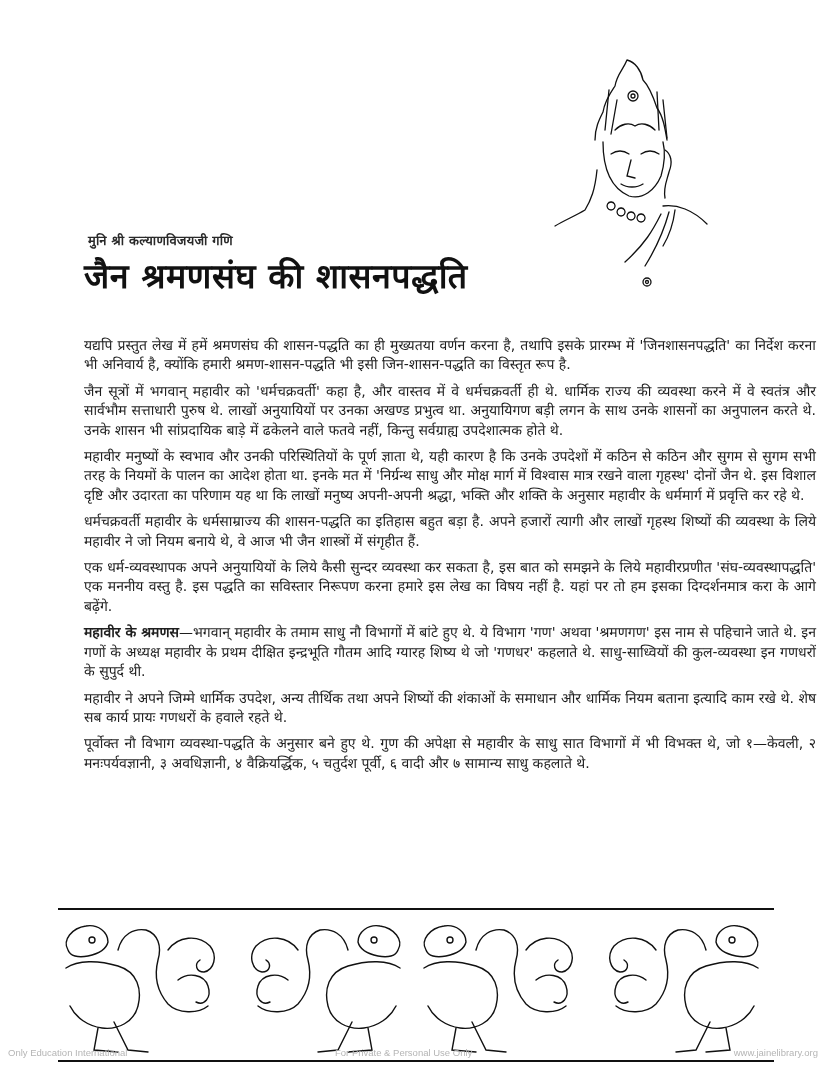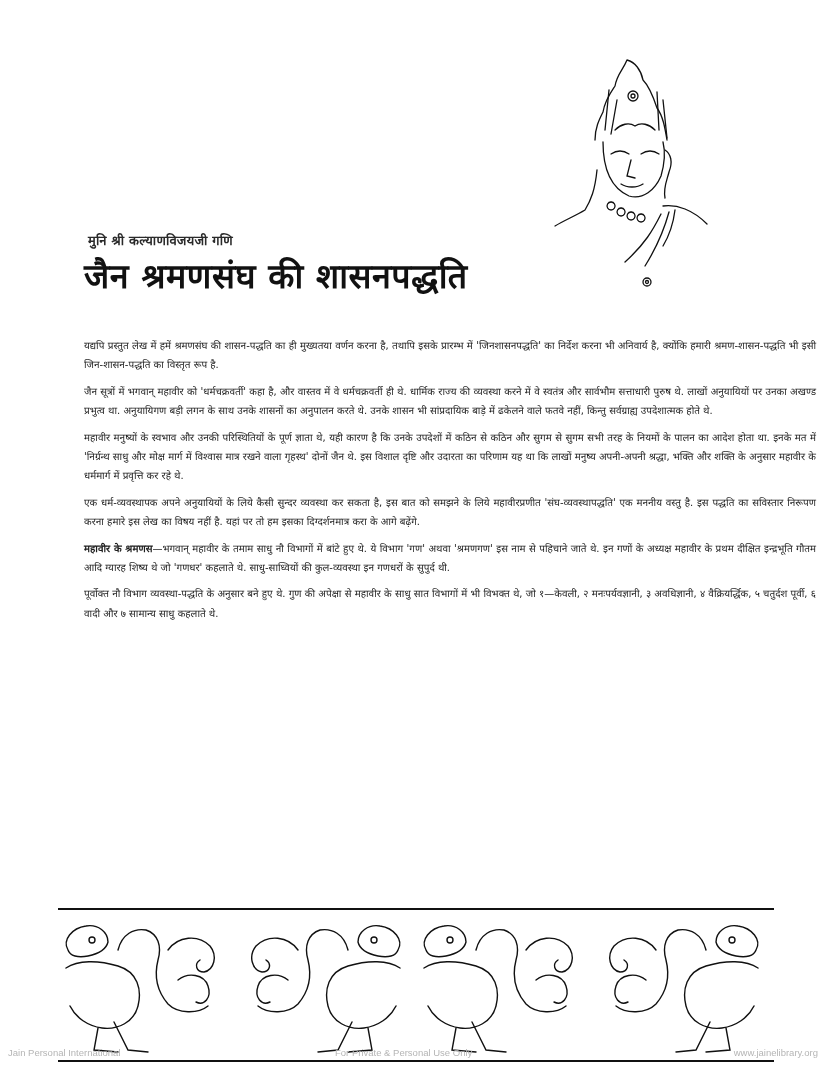--- a/index.html
+++ b/index.html
@@ -1,20 +1,20 @@
 <!DOCTYPE html>
 <html><head>
 <meta charset="utf-8">
 <style>
   html, body { margin: 0; padding: 0; background: #ffffff; }
   body { width: 828px; height: 1071px; position: relative; overflow: hidden; font-family: "DejaVu Sans", sans-serif; color: #1a1a1a; }
   .illustration { position: absolute; left: 545px; top: 30px; width: 190px; height: 265px; }
   .author { position: absolute; left: 88px; top: 231px; font-size: 13px; font-weight: bold; color: #2a2a2a; letter-spacing: 0.2px; }
   .title { position: absolute; left: 84px; top: 252px; font-size: 34px; font-weight: bold; color: #111; letter-spacing: 0.5px; }
-  .body-text { position: absolute; left: 84px; top: 336px; width: 732px; font-size: 10px; line-height: 19.4px; color: #1e1e1e; }
+  .body-text { position: absolute; left: 84px; top: 336px; width: 732px; font-size: 14px; line-height: 19.4px; color: #1e1e1e; }
   .body-text p { margin: 0 0 7px 0; text-align: justify; }
   .lead { font-weight: bold; }
   .border-frame { position: absolute; left: 58px; top: 908px; width: 716px; height: 150px; border-top: 2px solid #111; border-bottom: 2px solid #111; }
   .border-art { position: absolute; left: 0; top: 0; width: 716px; height: 150px; }
   .footer { position: absolute; top: 1047px; font-size: 9.5px; color: #b5b5b5; font-family: "Liberation Sans", sans-serif; }
   .footer-left { left: 8px; }
   .footer-mid { left: 335px; }
   .footer-right { right: 10px; margin-left: 8px; }
 </style>
 </head>
@@ -38,22 +38,24 @@
     <circle cx="102" cy="252" r="1.5"></circle>
 </svg>
 
 <div class="author">मुनि श्री कल्याणविजयजी गणि</div>
 <div class="title">जैन श्रमणसंघ की शासनपद्धति</div>
 
 <div class="body-text">
   <p><span>यद्यपि प्रस्तुत लेख में हमें श्रमणसंघ की शासन-पद्धति का ही मुख्यतया वर्णन करना है, तथापि इसके प्रारम्भ में 'जिनशासनपद्धति' का निर्देश करना भी अनिवार्य है, क्योंकि हमारी श्रमण-शासन-पद्धति भी इसी जिन-शासन-पद्धति का विस्तृत रूप है.</span></p>
   <p><span>जैन सूत्रों में भगवान् महावीर को 'धर्मचक्रवर्ती' कहा है, और वास्तव में वे धर्मचक्रवर्ती ही थे. धार्मिक राज्य की व्यवस्था करने में वे स्वतंत्र और सार्वभौम सत्ताधारी पुरुष थे. लाखों अनुयायियों पर उनका अखण्ड प्रभुत्व था. अनुयायिगण बड़ी लगन के साथ उनके शासनों का अनुपालन करते थे. उनके शासन भी सांप्रदायिक बाड़े में ढकेलने वाले फतवे नहीं, किन्तु सर्वग्राह्य उपदेशात्मक होते थे.</span></p>
   <p><span>महावीर मनुष्यों के स्वभाव और उनकी परिस्थितियों के पूर्ण ज्ञाता थे, यही कारण है कि उनके उपदेशों में कठिन से कठिन और सुगम से सुगम सभी तरह के नियमों के पालन का आदेश होता था. इनके मत में 'निर्ग्रन्थ साधु और मोक्ष मार्ग में विश्वास मात्र रखने वाला गृहस्थ' दोनों जैन थे. इस विशाल दृष्टि और उदारता का परिणाम यह था कि लाखों मनुष्य अपनी-अपनी श्रद्धा, भक्ति और शक्ति के अनुसार महावीर के धर्ममार्ग में प्रवृत्ति कर रहे थे.</span></p>
+  <p><span>धर्मचक्रवर्ती महावीर के धर्मसाम्राज्य की शासन-पद्धति का इतिहास बहुत बड़ा है. अपने हजारों त्यागी और लाखों गृहस्थ शिष्यों की व्यवस्था के लिये महावीर ने जो नियम बनाये थे, वे आज भी जैन शास्त्रों में संगृहीत हैं.</span></p>
   <p><span>एक धर्म-व्यवस्थापक अपने अनुयायियों के लिये कैसी सुन्दर व्यवस्था कर सकता है, इस बात को समझने के लिये महावीरप्रणीत 'संघ-व्यवस्थापद्धति' एक मननीय वस्तु है. इस पद्धति का सविस्तार निरूपण करना हमारे इस लेख का विषय नहीं है. यहां पर तो हम इसका दिग्दर्शनमात्र करा के आगे बढ़ेंगे.</span></p>
   <p><span class="lead">महावीर के श्रमणस</span><span>—भगवान् महावीर के तमाम साधु नौ विभागों में बांटे हुए थे. ये विभाग 'गण' अथवा 'श्रमणगण' इस नाम से पहिचाने जाते थे. इन गणों के अध्यक्ष महावीर के प्रथम दीक्षित इन्द्रभूति गौतम आदि ग्यारह शिष्य थे जो 'गणधर' कहलाते थे. साधु-साध्वियों की कुल-व्यवस्था इन गणधरों के सुपुर्द थी.</span></p>
+  <p><span>महावीर ने अपने जिम्मे धार्मिक उपदेश, अन्य तीर्थिक तथा अपने शिष्यों की शंकाओं के समाधान और धार्मिक नियम बताना इत्यादि काम रखे थे. शेष सब कार्य प्रायः गणधरों के हवाले रहते थे.</span></p>
   <p><span>पूर्वोक्त नौ विभाग व्यवस्था-पद्धति के अनुसार बने हुए थे. गुण की अपेक्षा से महावीर के साधु सात विभागों में भी विभक्त थे, जो १—केवली, २ मनःपर्यवज्ञानी, ३ अवधिज्ञानी, ४ वैक्रियर्द्धिक, ५ चतुर्दश पूर्वी, ६ वादी और ७ सामान्य साधु कहलाते थे.</span></p>
 </div>
 
 <div class="border-frame">
   <svg class="border-art" viewBox="0 0 716 150" fill="none" stroke="#111" stroke-width="1.4" stroke-linecap="round">
     <g id="pair">
 
       <path d="M10 40 C4 30 14 18 28 16 C40 14 50 22 50 32 C48 40 40 44 30 46 C20 48 12 46 10 40 Z"></path>
       <circle cx="34" cy="30" r="3"></circle>
       <path d="M8 58 C20 50 40 50 60 56 C80 62 84 80 80 96 C76 112 60 120 44 118 C30 116 18 108 12 96"></path>
@@ -67,15 +69,15 @@
       <path d="M342 58 C330 50 310 50 290 56 C270 62 266 80 270 96 C274 112 290 120 306 118 C320 116 332 108 338 96"></path>
       <path d="M310 118 L314 140 L290 142 M294 112 L280 140 L260 142"></path>
       <path d="M290 40 C286 24 274 18 262 20 C250 24 246 36 250 50 C254 66 252 80 240 94 C230 104 210 104 200 96"></path>
       <path d="M240 40 C230 26 210 24 198 36 C190 46 194 60 204 62 C212 62 214 54 208 50"></path>
       <path d="M230 70 C220 62 204 64 200 76 C196 88 204 96 212 92"></path>
     </g>
     <use href="#pair" x="358"></use>
   </svg>
 </div>
 
-<div class="footer footer-left">Jain Personal International</div>
+<div class="footer footer-left">Only Education International</div>
 <div class="footer footer-mid">For Private &amp; Personal Use Only</div>
 <div class="footer footer-right">www.jainelibrary.org</div>
 
 </body></html>

